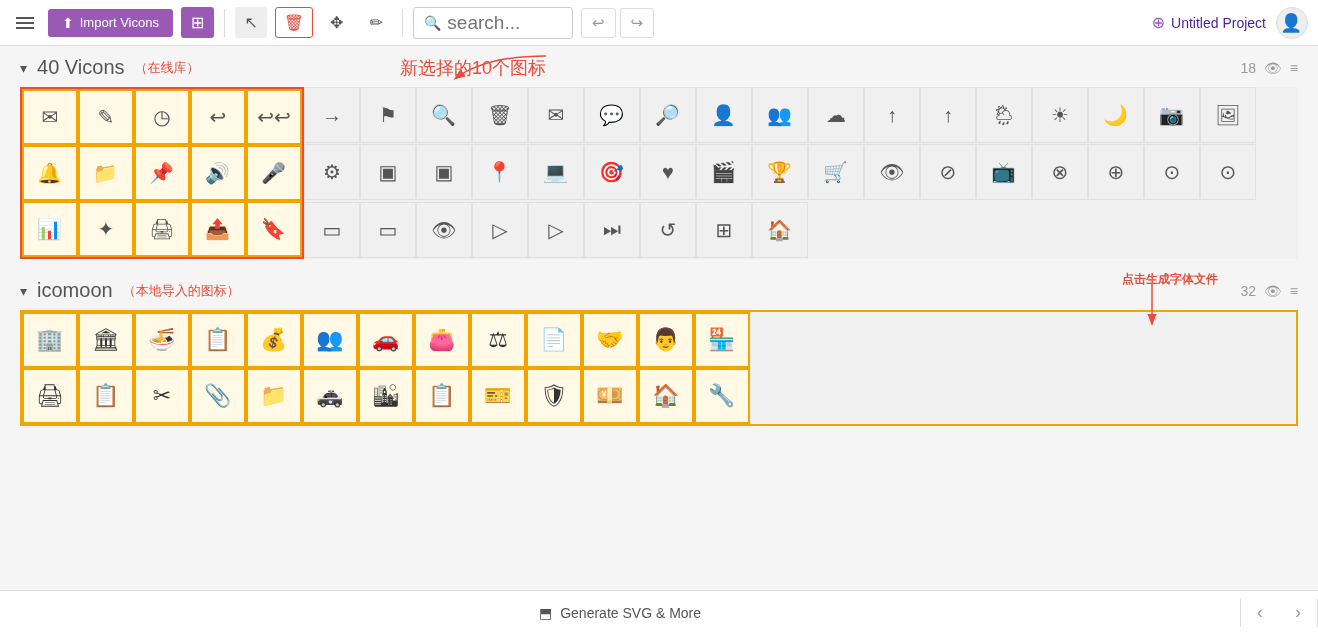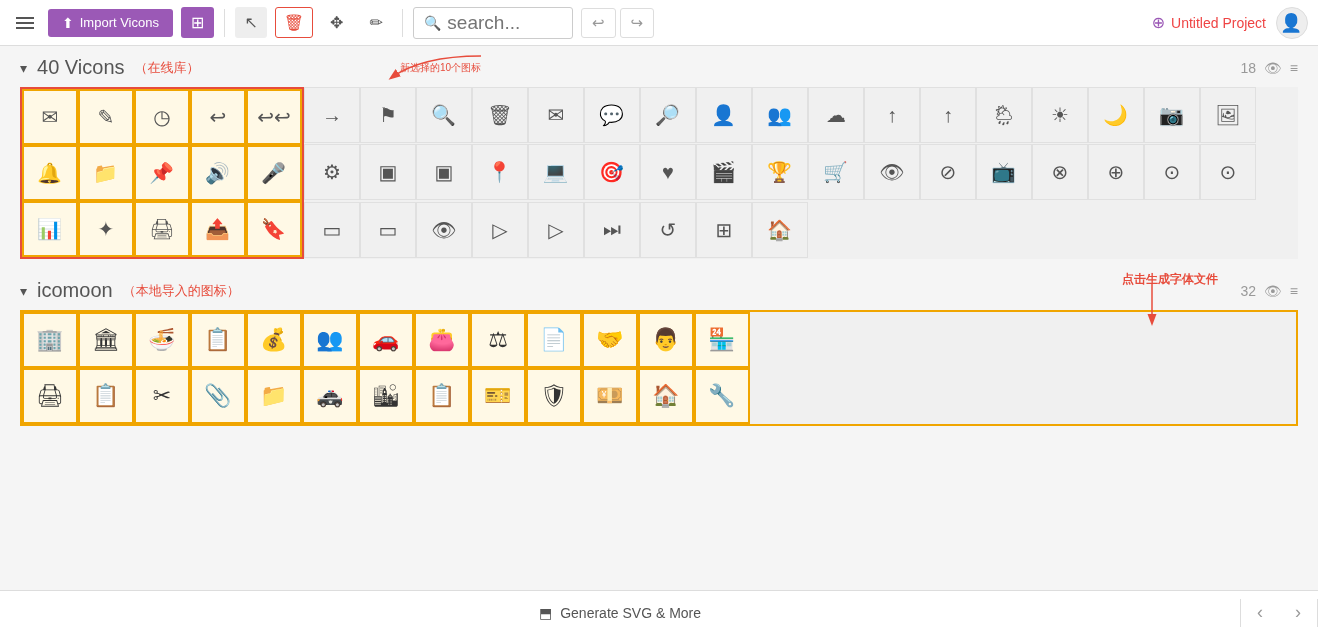--- a/index.html
+++ b/index.html
@@ -146,34 +146,34 @@
   </div>
 
   <div class="undo-redo">
     <button class="undo-btn">↩</button>
     <button class="undo-btn">↪</button>
   </div>
 
   <div class="toolbar-right">
     <div class="project-name">
       <span style="color:#9b59b6;font-size:16px;">⊕</span>
-      <span style="color:#ef4444;font-size:14px;">Untitled Project</span>
+      <span style="color:#4c1d95;font-size:14px;">Untitled Project</span>
     </div>
     <div class="user-avatar">
       <span>👤</span>
     </div>
   </div>
 </div>
 
 <div class="main">
 
   <div class="section" style="position:relative;">
 
     <div style="position:absolute;top:-8px;left:380px;z-index:20;display:flex;align-items:center;">
-      <span style="color:#e74c3c;font-size:10px;">新选择的10个图标</span>
+      <span style="color:#e74c3c;font-size:18px;">新选择的10个图标</span>
       <svg width="120" height="40" style="overflow:visible;">
         <defs>
             <marker id="arr1" markerWidth="8" markerHeight="8" refX="6" refY="3" orient="auto">
               <path d="M0,0 L0,6 L8,3 z" fill="#e74c3c"></path>
             </marker>
           </defs>
         <path d="M0,8 Q-60,8 -90,30" stroke="#e74c3c" stroke-width="1.5" fill="none" marker-end="url(#arr1)"></path>
       </svg>
     </div>
 

